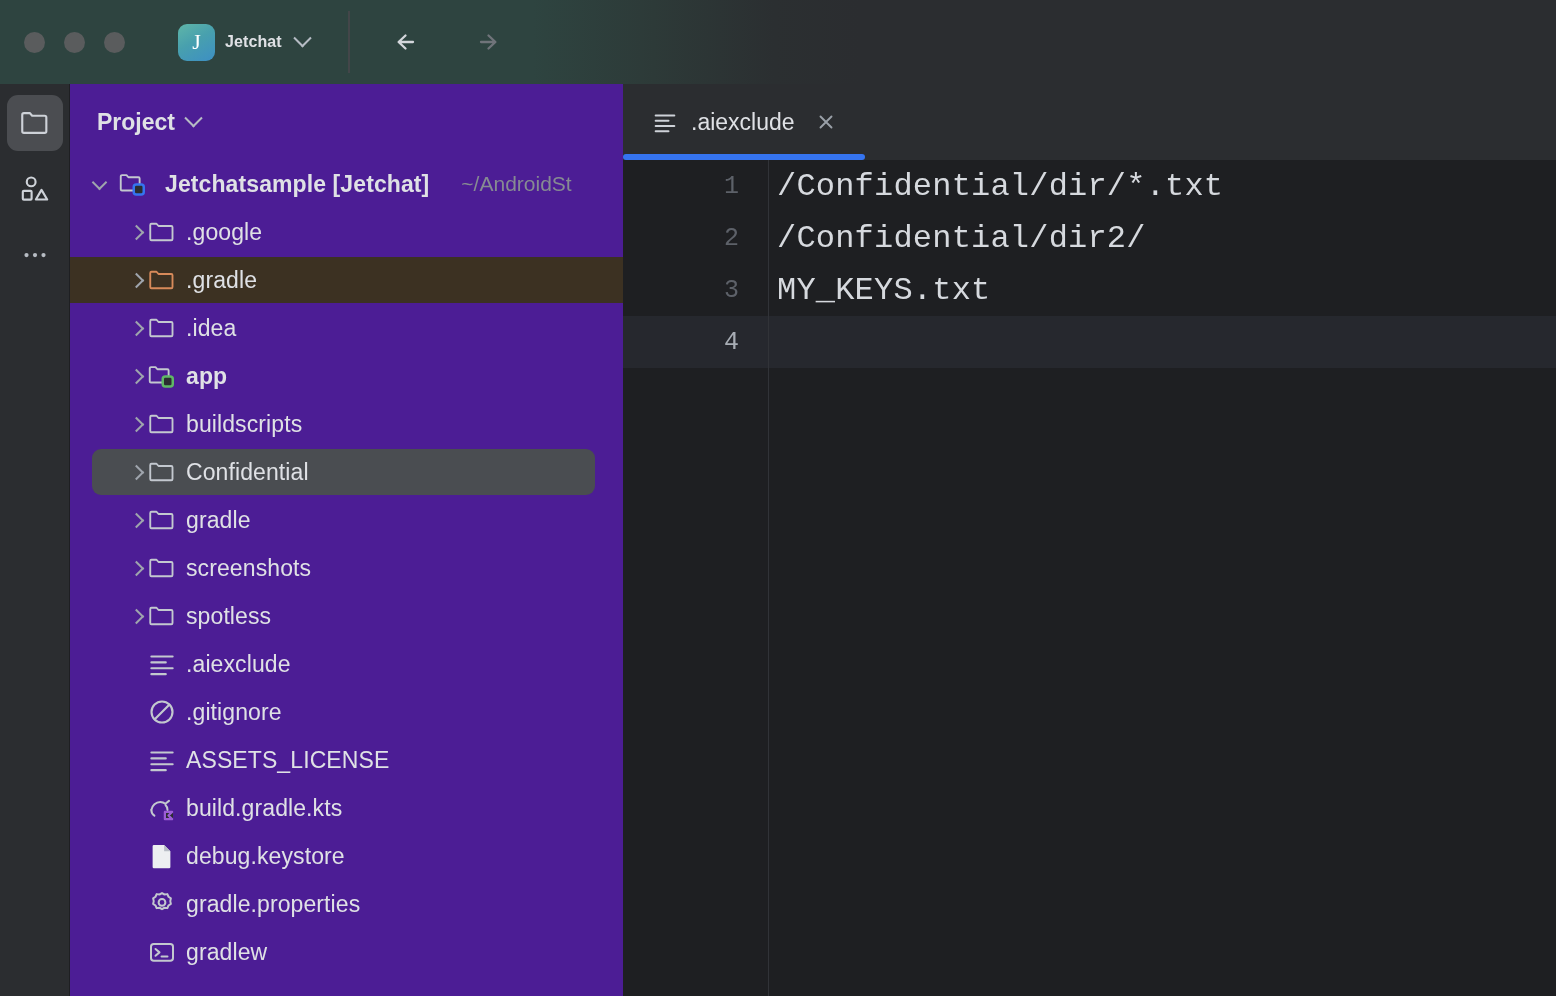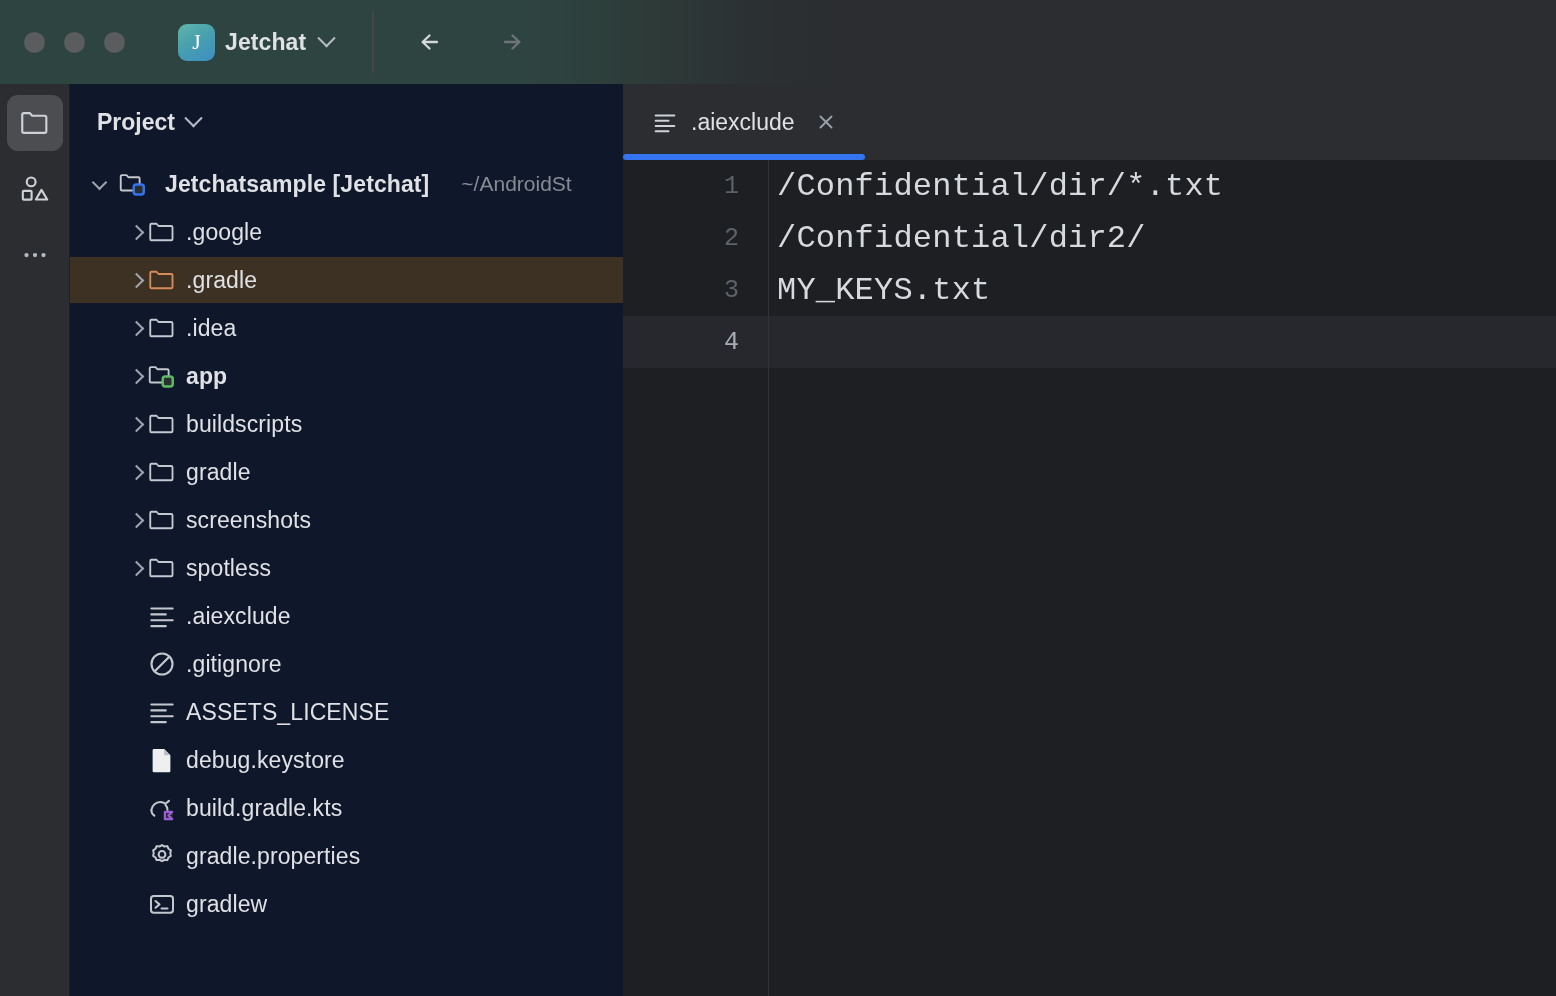--- a/index.html
+++ b/index.html
@@ -78,21 +78,21 @@
     align-items: center;
     justify-content: center;
     color: #ffffff;
     font-size: 22px;
     font-weight: 400;
     font-family: "Liberation Serif", serif;
     line-height: 1;
   }
   .tb-label {
     color: #dfe1e5;
-    font-size: 23px;
+    font-size: 16px;
     font-weight: 700;
     letter-spacing: .1px;
     white-space: nowrap;
   }
   .chev {
     display: inline-block;
     width: 13px; height: 13px;
     border-right: 2.4px solid #b6bcc4;
     border-bottom: 2.4px solid #b6bcc4;
     transform: rotate(45deg) translate(-3px,-3px);
@@ -148,21 +148,21 @@
     align-items: center;
     justify-content: center;
   }
   .tool-btn.active { background: #4b4d51; }
 
   
   .project-panel {
     position: absolute;
     left: 70px; top: 84px;
     width: 553px; height: 912px;
-    background: #0f172a;
+    background: #4c1d95;
     overflow: hidden;
   }
   .project-header {
     height: 76px;
     display: flex;
     align-items: center;
     padding-left: 27px;
   }
   .project-header-title {
     color: #dfe1e5;
@@ -451,20 +451,32 @@
           <span class="arrow right">
             <i></i>
           </span>
           <span class="ico">
             <svg width="30" height="30" viewBox="0 0 24 24">
               <path d="M2.6 6.4a1 1 0 0 1 1-1h4l1.6 1.8h10.2a1 1 0 0 1 1 1v9.4a1 1 0 0 1-1 1H3.6a1 1 0 0 1-1-1z" fill="none" stroke="#c3c8cf" stroke-width="1.5" stroke-linejoin="round"></path>
             </svg>
           </span>
           <span class="node-label">buildscripts</span>
         </div>
+        <div class="row d1 sel">
+          <div class="rowbg"></div>
+          <span class="arrow right">
+            <i></i>
+          </span>
+          <span class="ico">
+            <svg width="30" height="30" viewBox="0 0 24 24">
+              <path d="M2.6 6.4a1 1 0 0 1 1-1h4l1.6 1.8h10.2a1 1 0 0 1 1 1v9.4a1 1 0 0 1-1 1H3.6a1 1 0 0 1-1-1z" fill="none" stroke="#c3c8cf" stroke-width="1.5" stroke-linejoin="round"></path>
+            </svg>
+          </span>
+          <span class="node-label">Confidential</span>
+        </div>
         <div class="row d1">
           <div class="rowbg"></div>
           <span class="arrow right">
             <i></i>
           </span>
           <span class="ico">
             <svg width="30" height="30" viewBox="0 0 24 24">
               <path d="M2.6 6.4a1 1 0 0 1 1-1h4l1.6 1.8h10.2a1 1 0 0 1 1 1v9.4a1 1 0 0 1-1 1H3.6a1 1 0 0 1-1-1z" fill="none" stroke="#c3c8cf" stroke-width="1.5" stroke-linejoin="round"></path>
             </svg>
           </span>
@@ -533,38 +545,38 @@
               </g>
             </svg>
           </span>
           <span class="node-label">ASSETS_LICENSE</span>
         </div>
         <div class="row d1">
           <div class="rowbg"></div>
           <span class="arrow none"></span>
           <span class="ico">
             <svg width="30" height="30" viewBox="0 0 24 24">
-              <path d="M5.5 3.2h8.2l5 5v12.6a1 1 0 0 1-1 1H5.5a1 1 0 0 1-1-1V4.2a1 1 0 0 1 1-1z" fill="#edeff1"></path>
-              <path d="M13.7 3.2v5h5z" fill="#b9bec6"></path>
-            </svg>
-          </span>
-          <span class="node-label">debug.keystore</span>
-        </div>
-        <div class="row d1">
-          <div class="rowbg"></div>
-          <span class="arrow none"></span>
-          <span class="ico">
-            <svg width="30" height="30" viewBox="0 0 24 24">
               <path d="M3.5 13.5c.6-3.6 3.6-6.3 7.1-6.3 1.6 0 3 .5 4.1 1.4l2.9-2.3" fill="none" stroke="#c3c8cf" stroke-width="1.6" stroke-linecap="round"></path>
                 <path d="M3.5 13.5c0 2.1 1 3.7 2.4 4.6M14.8 9.6c1 1 1.6 2.4 1.6 3.9" fill="none" stroke="#c3c8cf" stroke-width="1.6" stroke-linecap="round"></path>
                 <path d="M13.6 14.4h7.2v7.2h-7.2z" fill="#2b2d30"></path>
                 <path d="M14.3 15.1h5.8l-2.9 2.9 2.9 2.9h-5.8z" fill="none" stroke="#9b5ed6" stroke-width="1.8" stroke-linejoin="round"></path>
             </svg>
           </span>
           <span class="node-label">build.gradle.kts</span>
+        </div>
+        <div class="row d1">
+          <div class="rowbg"></div>
+          <span class="arrow none"></span>
+          <span class="ico">
+            <svg width="30" height="30" viewBox="0 0 24 24">
+              <path d="M5.5 3.2h8.2l5 5v12.6a1 1 0 0 1-1 1H5.5a1 1 0 0 1-1-1V4.2a1 1 0 0 1 1-1z" fill="#edeff1"></path>
+              <path d="M13.7 3.2v5h5z" fill="#b9bec6"></path>
+            </svg>
+          </span>
+          <span class="node-label">debug.keystore</span>
         </div>
         <div class="row d1">
           <div class="rowbg"></div>
           <span class="arrow none"></span>
           <span class="ico">
             <svg width="30" height="30" viewBox="0 0 24 24">
               <path d="M12 3.3l2 1.1 2.3-.3.9 2.1 1.9 1.3-.5 2.2.5 2.2-1.9 1.3-.9 2.1-2.3-.3-2 1.1-2-1.1-2.3.3-.9-2.1-1.9-1.3.5-2.2-.5-2.2 1.9-1.3.9-2.1 2.3.3z" fill="none" stroke="#c3c8cf" stroke-width="1.6" stroke-linejoin="round"></path>
                 <circle cx="12" cy="10.7" r="2.7" fill="none" stroke="#c3c8cf" stroke-width="1.6"></circle>
             </svg>
           </span>

